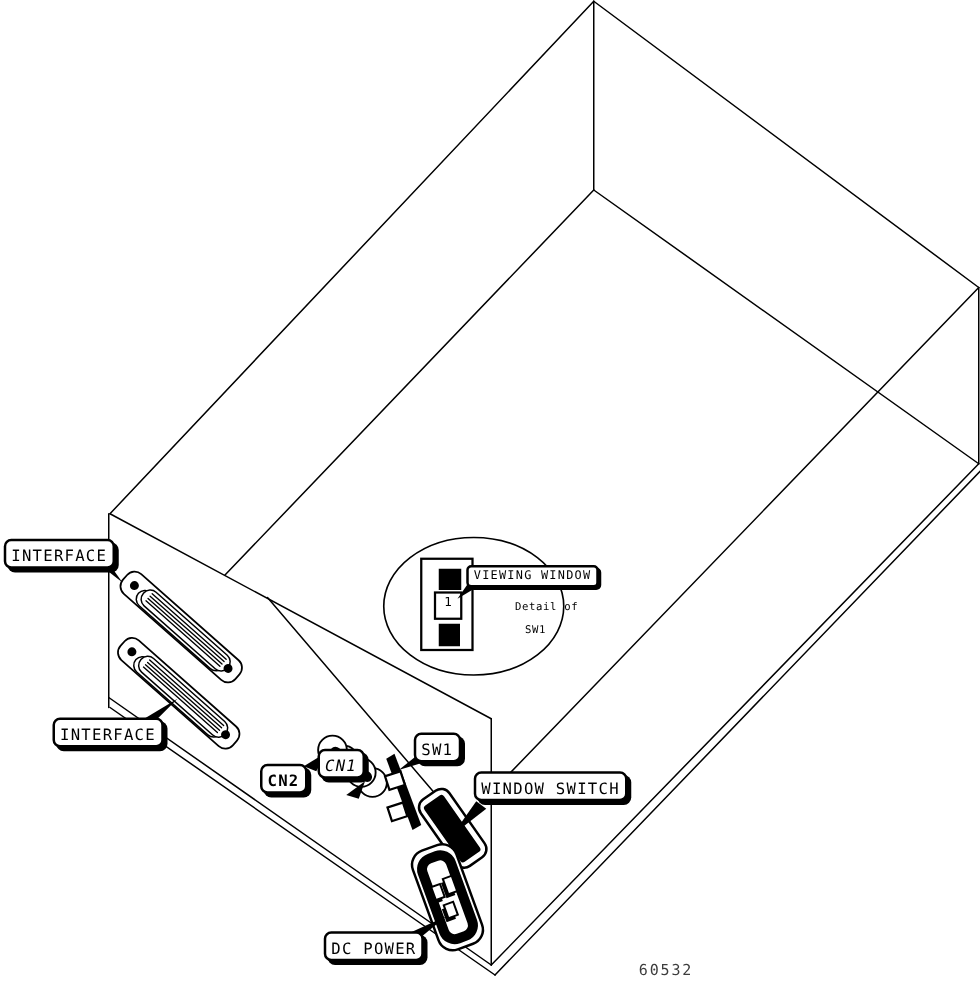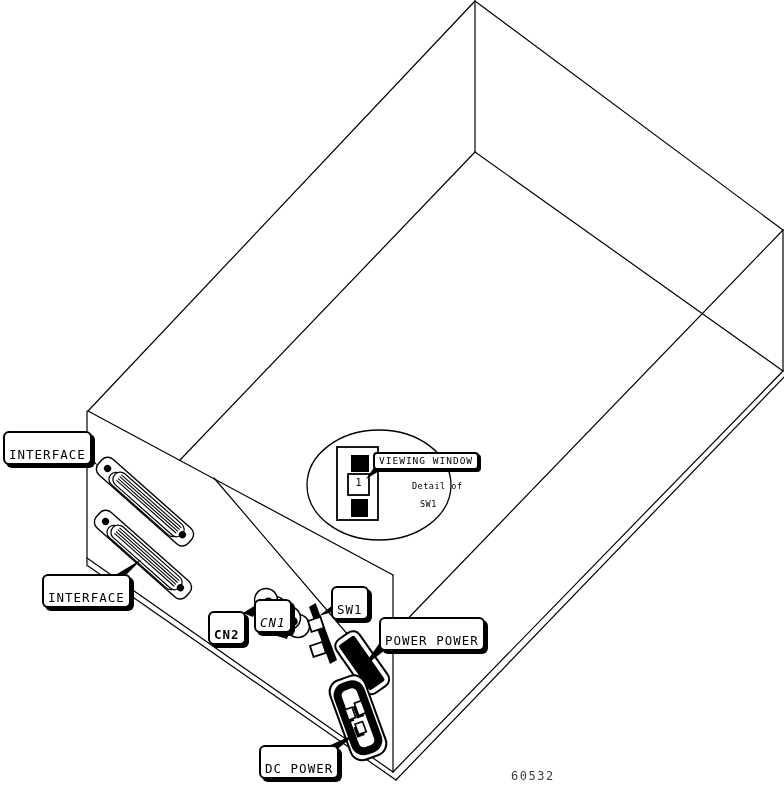--- a/index.html
+++ b/index.html
@@ -6,21 +6,21 @@
   #stage{
     position:relative;width:784px;height:793px;background:#ffffff;
     font-family:"DejaVu Sans Mono","Liberation Mono",monospace;
     overflow:hidden;
   }
   #lineart{position:absolute;left:0;top:0;}
   .callout{
     position:absolute;background:#fff;color:#000;border:2px solid #000;
     border-radius:6px;box-shadow:3px 3px 0 #000;
     font-size:12.5px;line-height:16px;letter-spacing:1px;
-    padding:14px 4px 0 4px;white-space:nowrap;z-index:5;
+    padding:4px 4px 0 4px;white-space:nowrap;z-index:5;
   }
   .callout.small{
     font-size:9.5px;line-height:12px;letter-spacing:1px;
     border-radius:4px;box-shadow:2px 2px 0 #000;padding:1px 4px;
   }
   .plain{
     position:absolute;color:#000;font-size:8.5px;letter-spacing:0.5px;
     line-height:11px;white-space:nowrap;z-index:4;margin-left:21px;
   }
   .fignum{
@@ -149,21 +149,21 @@
   <div class="callout" style="left:3px;top:431px;">INTERFACE</div>
 
   <div class="callout" style="left:42px;top:574px;">INTERFACE</div>
 
   <div class="callout" style="left:208px;top:611px;font-weight:bold;">CN2</div>
 
   <div class="callout" style="left:254px;top:599px;font-style:italic;">CN1</div>
 
   <div class="callout" style="left:331px;top:586px;">SW1</div>
 
-  <div class="callout" style="left:379px;top:617px;">POWER POWER</div>
+  <div class="callout" style="left:379px;top:617px;">WINDOW SWITCH</div>
 
   <div class="callout" style="left:259px;top:745px;text-align:right;">DC POWER</div>
 
   <div class="callout small" style="left:373px;top:452px;">VIEWING WINDOW</div>
 
   <div class="plain" style="left:391px;top:481px;">Detail of</div>
   <div class="plain" style="left:399px;top:499px;">SW1</div>
 
   <div class="winval">1</div>
 

